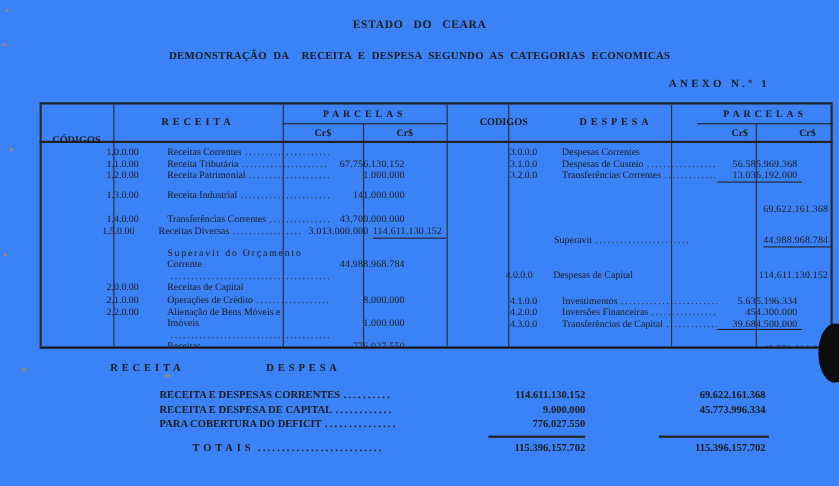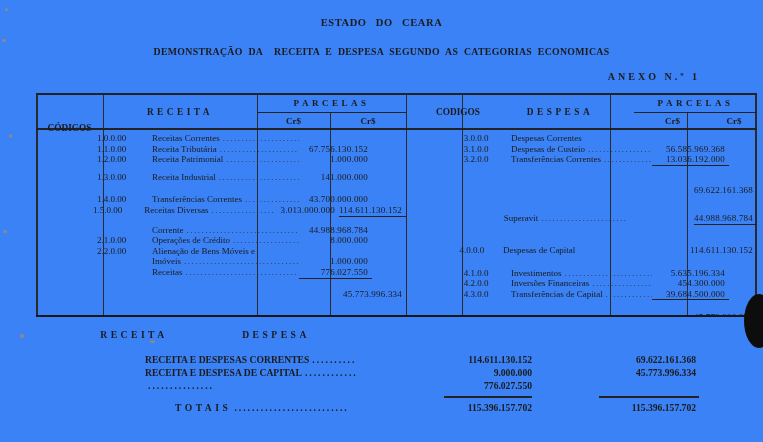--- a/index.html
+++ b/index.html
@@ -38,21 +38,21 @@
   .lhalf .crrow .c1{width:73px;} .rhalf .crrow .c1{width:77px;}
   .tbody{position:absolute; top:35px; left:0; right:0; bottom:0; overflow:hidden;margin-left:42px;}
   
   .cl{position:absolute; top:0; bottom:0; width:1px; background:#2a2a2a;}
   
   .trow{display:flex; line-height:10.6px; font-size:9px;}
   .code{text-align:center; white-space:nowrap;}
   .lhalf .code{width:67px;} .rhalf .code{width:56px;}
   .lbl{display:flex; overflow:hidden; padding-left:7px; box-sizing:border-box; white-space:nowrap;}
   .lhalf .lbl{width:154px;justify-content:space-between;} .rhalf .lbl{width:148px;}
-  .lbl.indent{}
+  .lbl.indent{flex-direction:column;}
   .lbl.spaced span:first-child{letter-spacing:1.6px;}
   .leader{flex:1; overflow:hidden; white-space:nowrap; letter-spacing:1.5px; padding:0 3px; color:#2a2a2a;}
   .val{text-align:right; padding-right:4px; box-sizing:border-box; white-space:nowrap; letter-spacing:.2px;}
   .lhalf .v1{width:73px;} .rhalf .v1{width:77px;}
   .v2{flex:1;}
   .ul{border-bottom:1.4px solid #222;}
   
   .resumo{position:absolute; left:36px; top:322px; width:721px; font-weight:bold; font-size:9.6px;}
   .rtitle{display:flex; margin-top:6px; line-height:13px;}
   .rt-l{width:355px; text-align:center; padding-left:58px; letter-spacing:4px; box-sizing:border-box;}
@@ -163,30 +163,41 @@
             <div class="code">1.5.0.00</div>
             <div class="lbl">
               <span>Receitas Diversas</span>
               <span class="leader">................................................</span>
             </div>
             <div class="val v1">3.013.000.000</div>
             <div class="val v2 ul">114.611.130.152</div>
           </div>
           <div class="trow" style="margin-top: 8px;">
             <div class="code"></div>
+            <div class="lbl spaced">
+              <span>Superavit do Orçamento</span>
+            </div>
             <div class="val v1"></div>
             <div class="val v2"></div>
           </div>
           <div class="trow">
             <div class="code"></div>
             <div class="lbl indent">
               <span>Corrente</span>
               <span class="leader">................................................</span>
             </div>
             <div class="val v1">44.988.968.784</div>
+            <div class="val v2"></div>
+          </div>
+          <div class="trow">
+            <div class="code">2.0.0.00</div>
+            <div class="lbl">
+              <span>Receitas de Capital</span>
+            </div>
+            <div class="val v1"></div>
             <div class="val v2"></div>
           </div>
           <div class="trow">
             <div class="code">2.1.0.00</div>
             <div class="lbl">
               <span>Operações de Crédito</span>
               <span class="leader">................................................</span>
             </div>
             <div class="val v1">8.000.000</div>
             <div class="val v2"></div>
@@ -351,20 +362,21 @@
     <div class="rrow">
       <div class="rlbl">
           <span>RECEITA E DESPESA DE CAPITAL</span>
           <span class="rdots">............</span>
         </div>
       <div class="rv">9.000.000</div>
       <div class="rd">45.773.996.334</div>
     </div>
     <div class="rrow">
       <div class="rlbl">
+          <span>PARA COBERTURA DO DEFICIT</span>
           <span class="rdots">...............</span>
         </div>
       <div class="rv">776.027.550</div>
       <div class="rd"></div>
     </div>
 
     <div class="sumline">
       <div class="sp"></div>
       <div class="la">
           <i></i>

